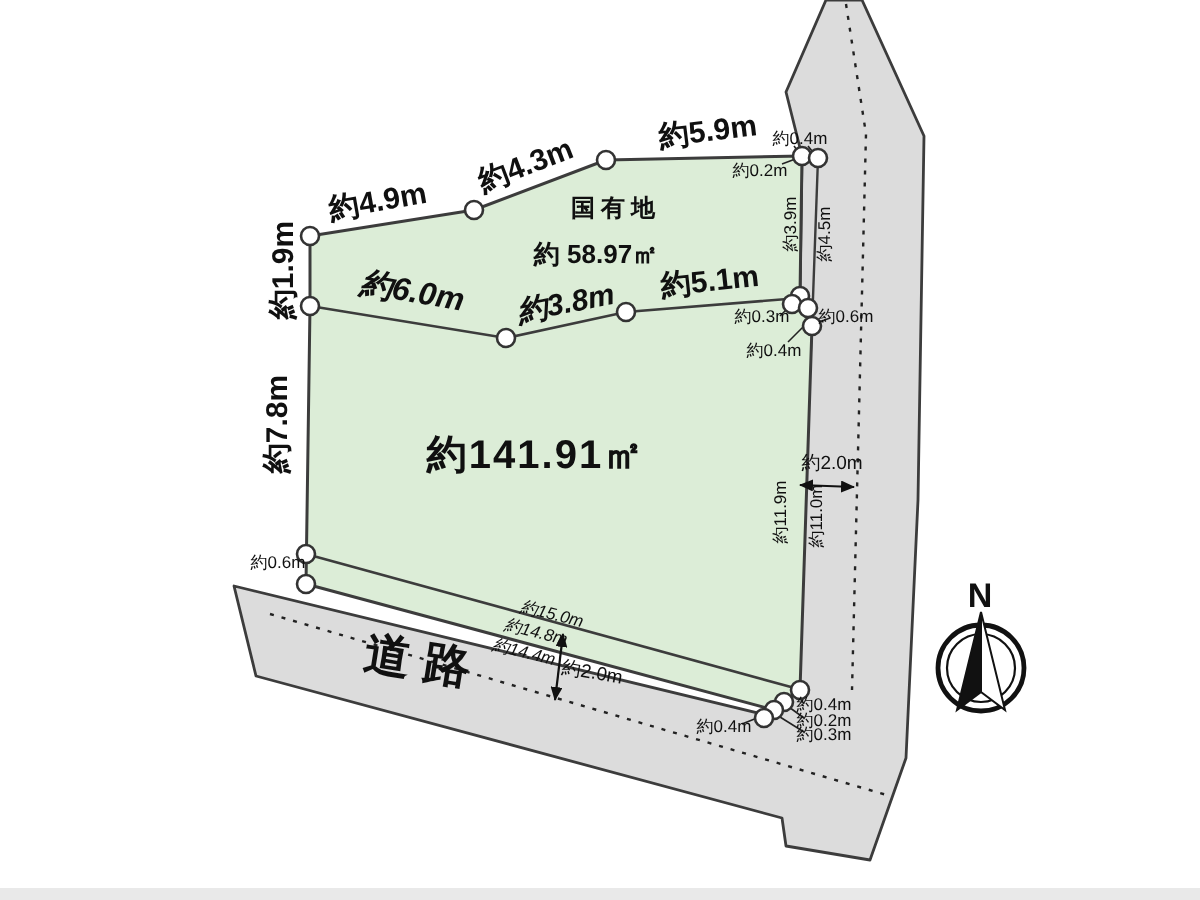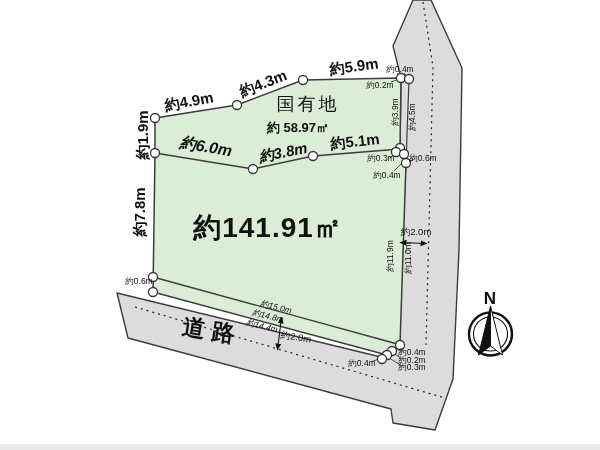--- a/index.html
+++ b/index.html
@@ -5,22 +5,22 @@
   html,body{margin:0;padding:0;background:#ffffff;}
   #stage{position:relative;width:600px;height:450px;overflow:hidden;background:#ffffff;
          font-family:"Liberation Sans",sans-serif;color:#111;}
   #stage svg{position:absolute;left:0;top:0;}
   .lbl{position:absolute;white-space:nowrap;color:#101010;line-height:1;
        transform-origin:center;font-family:"Liberation Sans",sans-serif;}
   .xs{font-size:8.5px;}
   .sm{font-size:9.5px;}
   .md{font-size:15px;font-weight:600;}
   .it{font-style:italic;}
-  .big{font-size:28px;font-weight:600;letter-spacing:1px;}
-  .title{font-size:18px;font-weight:400;letter-spacing:3px;}
+  .big{font-size:20px;font-weight:600;letter-spacing:1px;}
+  .title{font-size:12px;font-weight:700;letter-spacing:3px;}
   .area2{font-size:13px;font-weight:600;}
   .road{font-size:23px;font-weight:600;letter-spacing:7px;}
   .north{font-size:17px;font-weight:600;}
 </style>
 </head>
 <body>
 
 <div id="stage">
   <svg width="600" height="450" viewBox="0 0 600 450">
     <defs>

